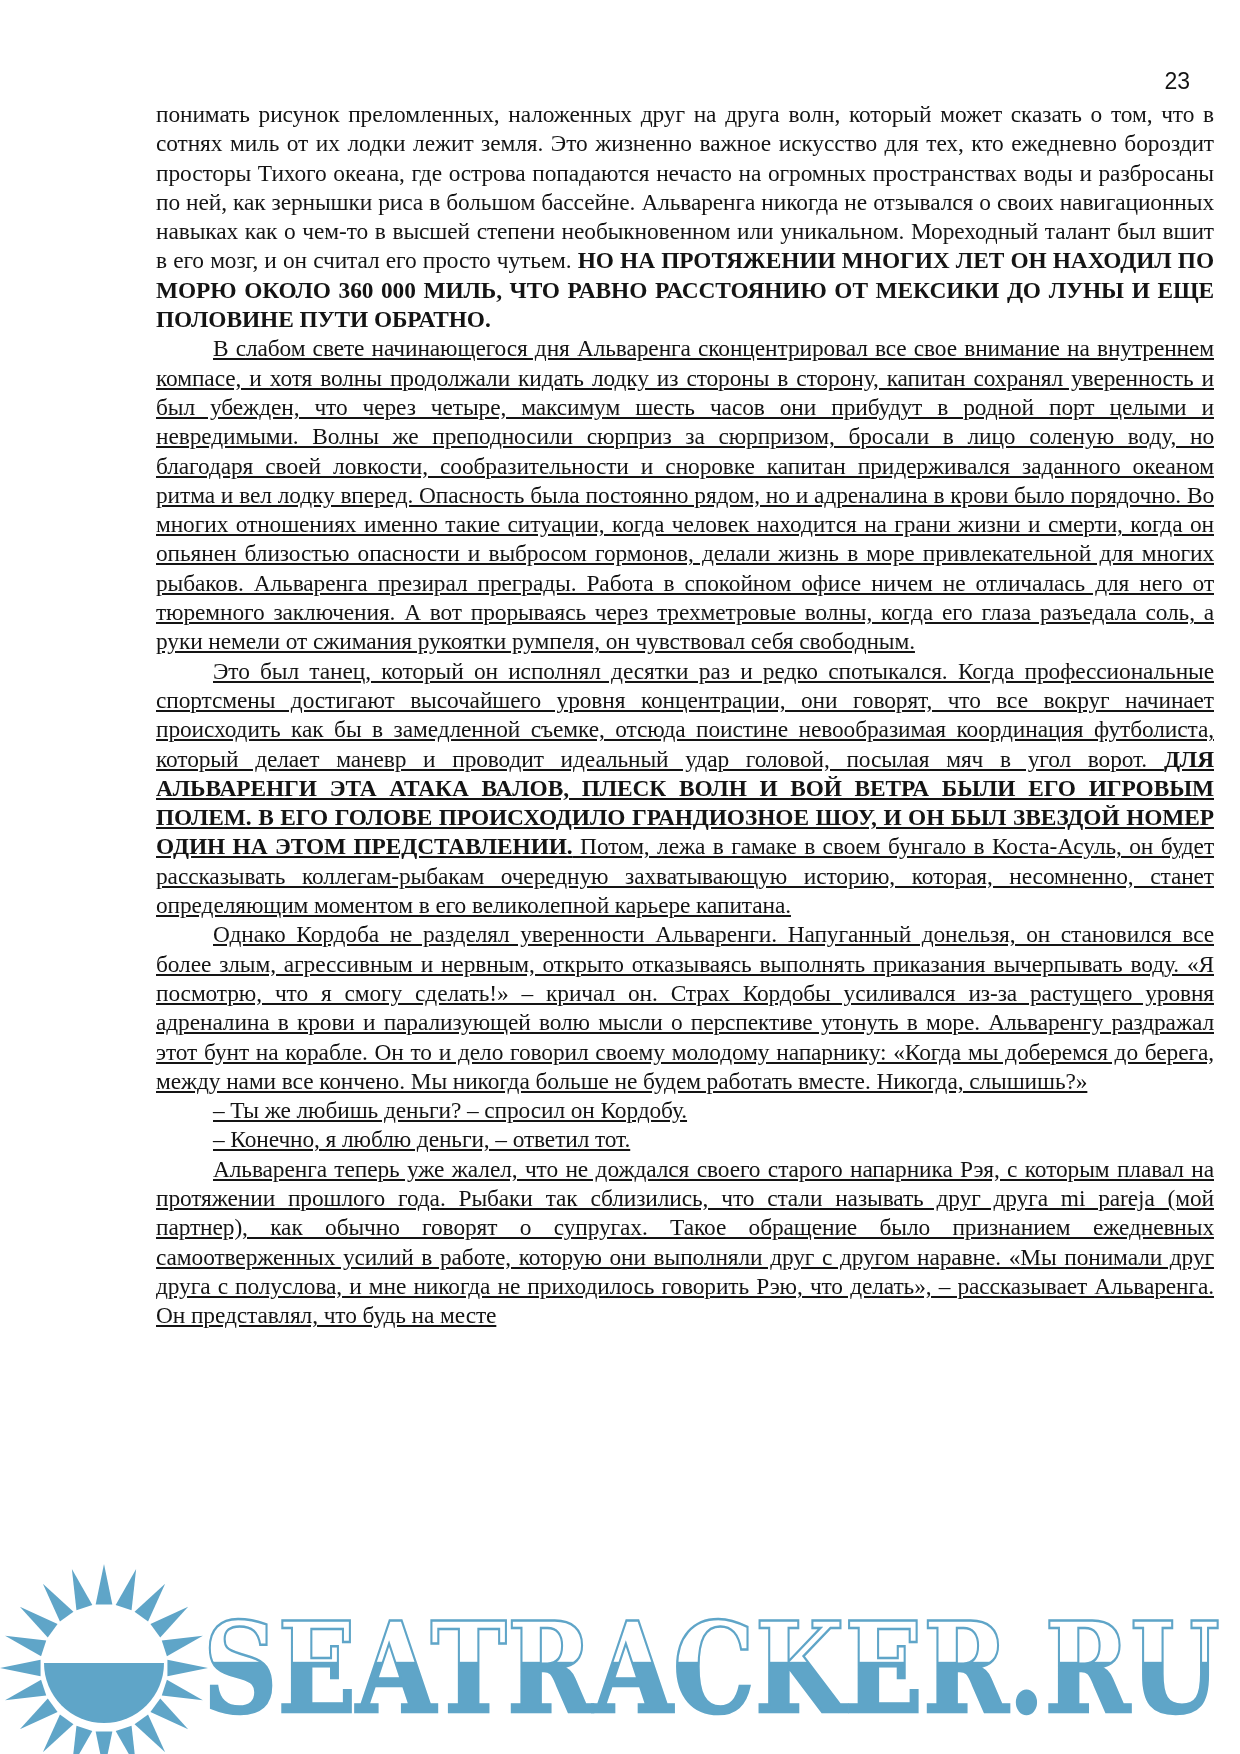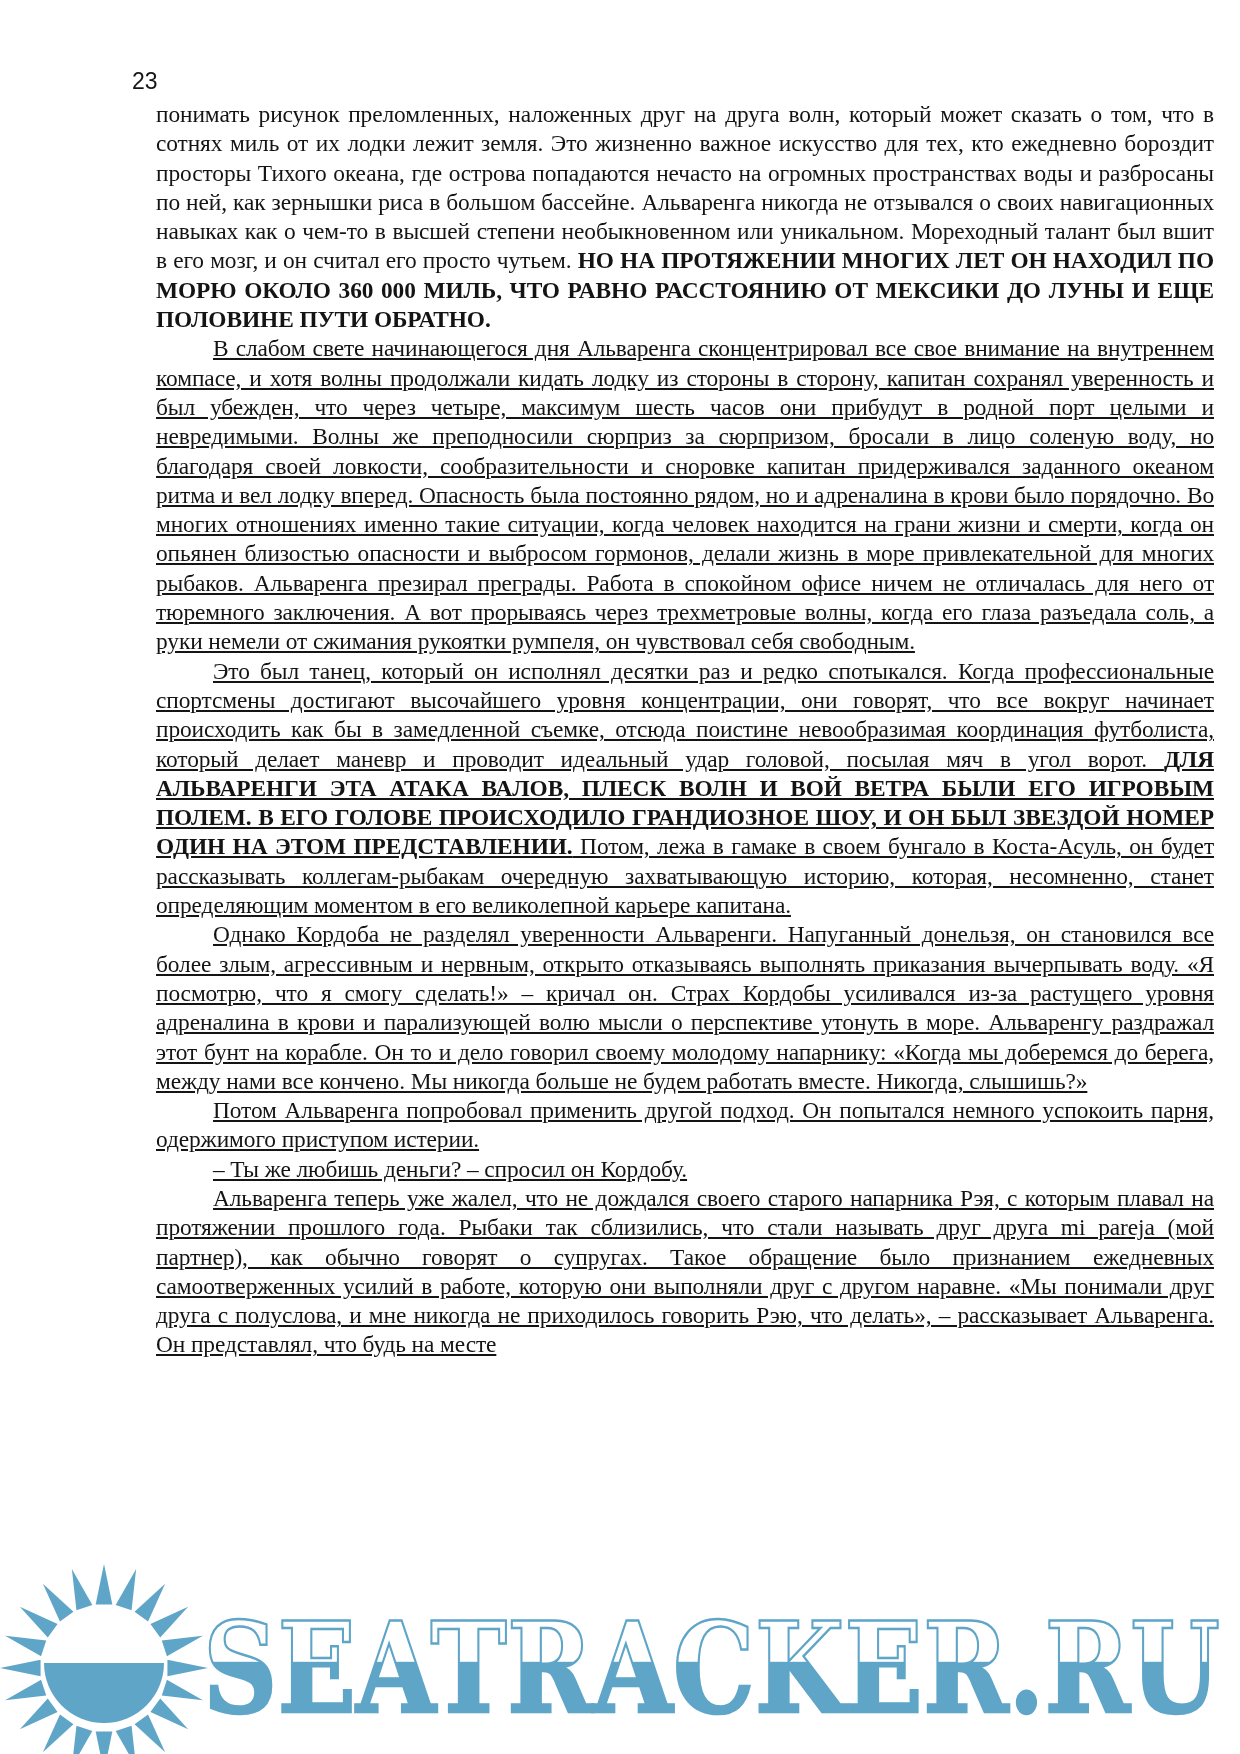--- a/index.html
+++ b/index.html
@@ -1,21 +1,21 @@
 <!DOCTYPE html>
 <html><head>
 <meta charset="utf-8">
 <style>
   html,body{margin:0;padding:0;}
   body{
     width:1240px;height:1754px;background:#ffffff;position:relative;overflow:hidden;
     font-family:"Liberation Serif", serif;
   }
   .page-number{
-    position:absolute;top:68px;left:132px;width:1058px;text-align:left;
+    position:absolute;top:68px;left:132px;width:1058px;text-align:right;
     font-family:"Liberation Sans", sans-serif;font-size:23px;color:#141414;
   }
   #text-block{
     position:absolute;top:100px;left:124px;width:1058px;
     font-size:23.4px;line-height:29.3px;text-align:justify;color:#141414;
     letter-spacing:-0.1px;
     margin-left:32px;
   }
   #text-block p{margin:0;padding:0;}
   #text-block p.indent{text-indent:57px;text-decoration:underline;}
@@ -63,16 +63,16 @@
     </g>
   <text id="wm-text" class="wm-text" x="203" y="1712" font-size="126" textLength="1017" lengthAdjust="spacingAndGlyphs" fill="url(#wm-grad)" stroke="#5fa5c8" stroke-width="2.5">SEATRACKER.RU</text>
 </svg>
 
 <div class="page-number">23</div>
 <div id="text-block">
     <p><span>понимать рисунок преломленных, наложенных друг на друга волн, который может сказать о том, что в сотнях миль от их лодки лежит земля. Это жизненно важное искусство для тех, кто ежедневно бороздит просторы Тихого океана, где острова попадаются нечасто на огромных пространствах воды и разбросаны по ней, как зернышки риса в большом бассейне. Альваренга никогда не отзывался о своих навигационных навыках как о чем-то в высшей степени необыкновенном или уникальном. Мореходный талант был вшит в его мозг, и он считал его просто чутьем. </span><b>НО НА ПРОТЯЖЕНИИ МНОГИХ ЛЕТ ОН НАХОДИЛ ПО МОРЮ ОКОЛО 360 000 МИЛЬ, ЧТО РАВНО РАССТОЯНИЮ ОТ МЕКСИКИ ДО ЛУНЫ И ЕЩЕ ПОЛОВИНЕ ПУТИ ОБРАТНО.</b></p>
     <p class="indent"><span>В слабом свете начинающегося дня Альваренга сконцентрировал все свое внимание на внутреннем компасе, и хотя волны продолжали кидать лодку из стороны в сторону, капитан сохранял уверенность и был убежден, что через четыре, максимум шесть часов они прибудут в родной порт целыми и невредимыми. Волны же преподносили сюрприз за сюрпризом, бросали в лицо соленую воду, но благодаря своей ловкости, сообразительности и сноровке капитан придерживался заданного океаном ритма и вел лодку вперед. Опасность была постоянно рядом, но и адреналина в крови было порядочно. Во многих отношениях именно такие ситуации, когда человек находится на грани жизни и смерти, когда он опьянен близостью опасности и выбросом гормонов, делали жизнь в море привлекательной для многих рыбаков. Альваренга презирал преграды. Работа в спокойном офисе ничем не отличалась для него от тюремного заключения. А вот прорываясь через трехметровые волны, когда его глаза разъедала соль, а руки немели от сжимания рукоятки румпеля, он чувствовал себя свободным.</span></p>
     <p class="indent"><span>Это был танец, который он исполнял десятки раз и редко спотыкался. Когда профессиональные спортсмены достигают высочайшего уровня концентрации, они говорят, что все вокруг начинает происходить как бы в замедленной съемке, отсюда поистине невообразимая координация футболиста, который делает маневр и проводит идеальный удар головой, посылая мяч в угол ворот. </span><b>ДЛЯ АЛЬВАРЕНГИ ЭТА АТАКА ВАЛОВ, ПЛЕСК ВОЛН И ВОЙ ВЕТРА БЫЛИ ЕГО ИГРОВЫМ ПОЛЕМ. В ЕГО ГОЛОВЕ ПРОИСХОДИЛО ГРАНДИОЗНОЕ ШОУ, И ОН БЫЛ ЗВЕЗДОЙ НОМЕР ОДИН НА ЭТОМ ПРЕДСТАВЛЕНИИ.</b><span> Потом, лежа в гамаке в своем бунгало в Коста-Асуль, он будет рассказывать коллегам-рыбакам очередную захватывающую историю, которая, несомненно, станет определяющим моментом в его великолепной карьере капитана.</span></p>
     <p class="indent"><span>Однако Кордоба не разделял уверенности Альваренги. Напуганный донельзя, он становился все более злым, агрессивным и нервным, открыто отказываясь выполнять приказания вычерпывать воду. «Я посмотрю, что я смогу сделать!» – кричал он. Страх Кордобы усиливался из-за растущего уровня адреналина в крови и парализующей волю мысли о перспективе утонуть в море. Альваренгу раздражал этот бунт на корабле. Он то и дело говорил своему молодому напарнику: «Когда мы доберемся до берега, между нами все кончено. Мы никогда больше не будем работать вместе. Никогда, слышишь?»</span></p>
-    <p class="indent"><span>Потом Альваренга попробовал применить другой подход. Он попытался немного успокоить парня, одержимого приступом истерии.</span></p>
     <p class="indent"><span>– Ты же любишь деньги? – спросил он Кордобу.</span></p>
+    <p class="indent"><span>– Конечно, я люблю деньги, – ответил тот.</span></p>
     <p class="indent"><span>Альваренга теперь уже жалел, что не дождался своего старого напарника Рэя, с которым плавал на протяжении прошлого года. Рыбаки так сблизились, что стали называть друг друга mi pareja (мой партнер), как обычно говорят о супругах. Такое обращение было признанием ежедневных самоотверженных усилий в работе, которую они выполняли друг с другом наравне. «Мы понимали друг друга с полуслова, и мне никогда не приходилось говорить Рэю, что делать», – рассказывает Альваренга. Он представлял, что будь на месте</span></p>
   </div>
 
 </body></html>

